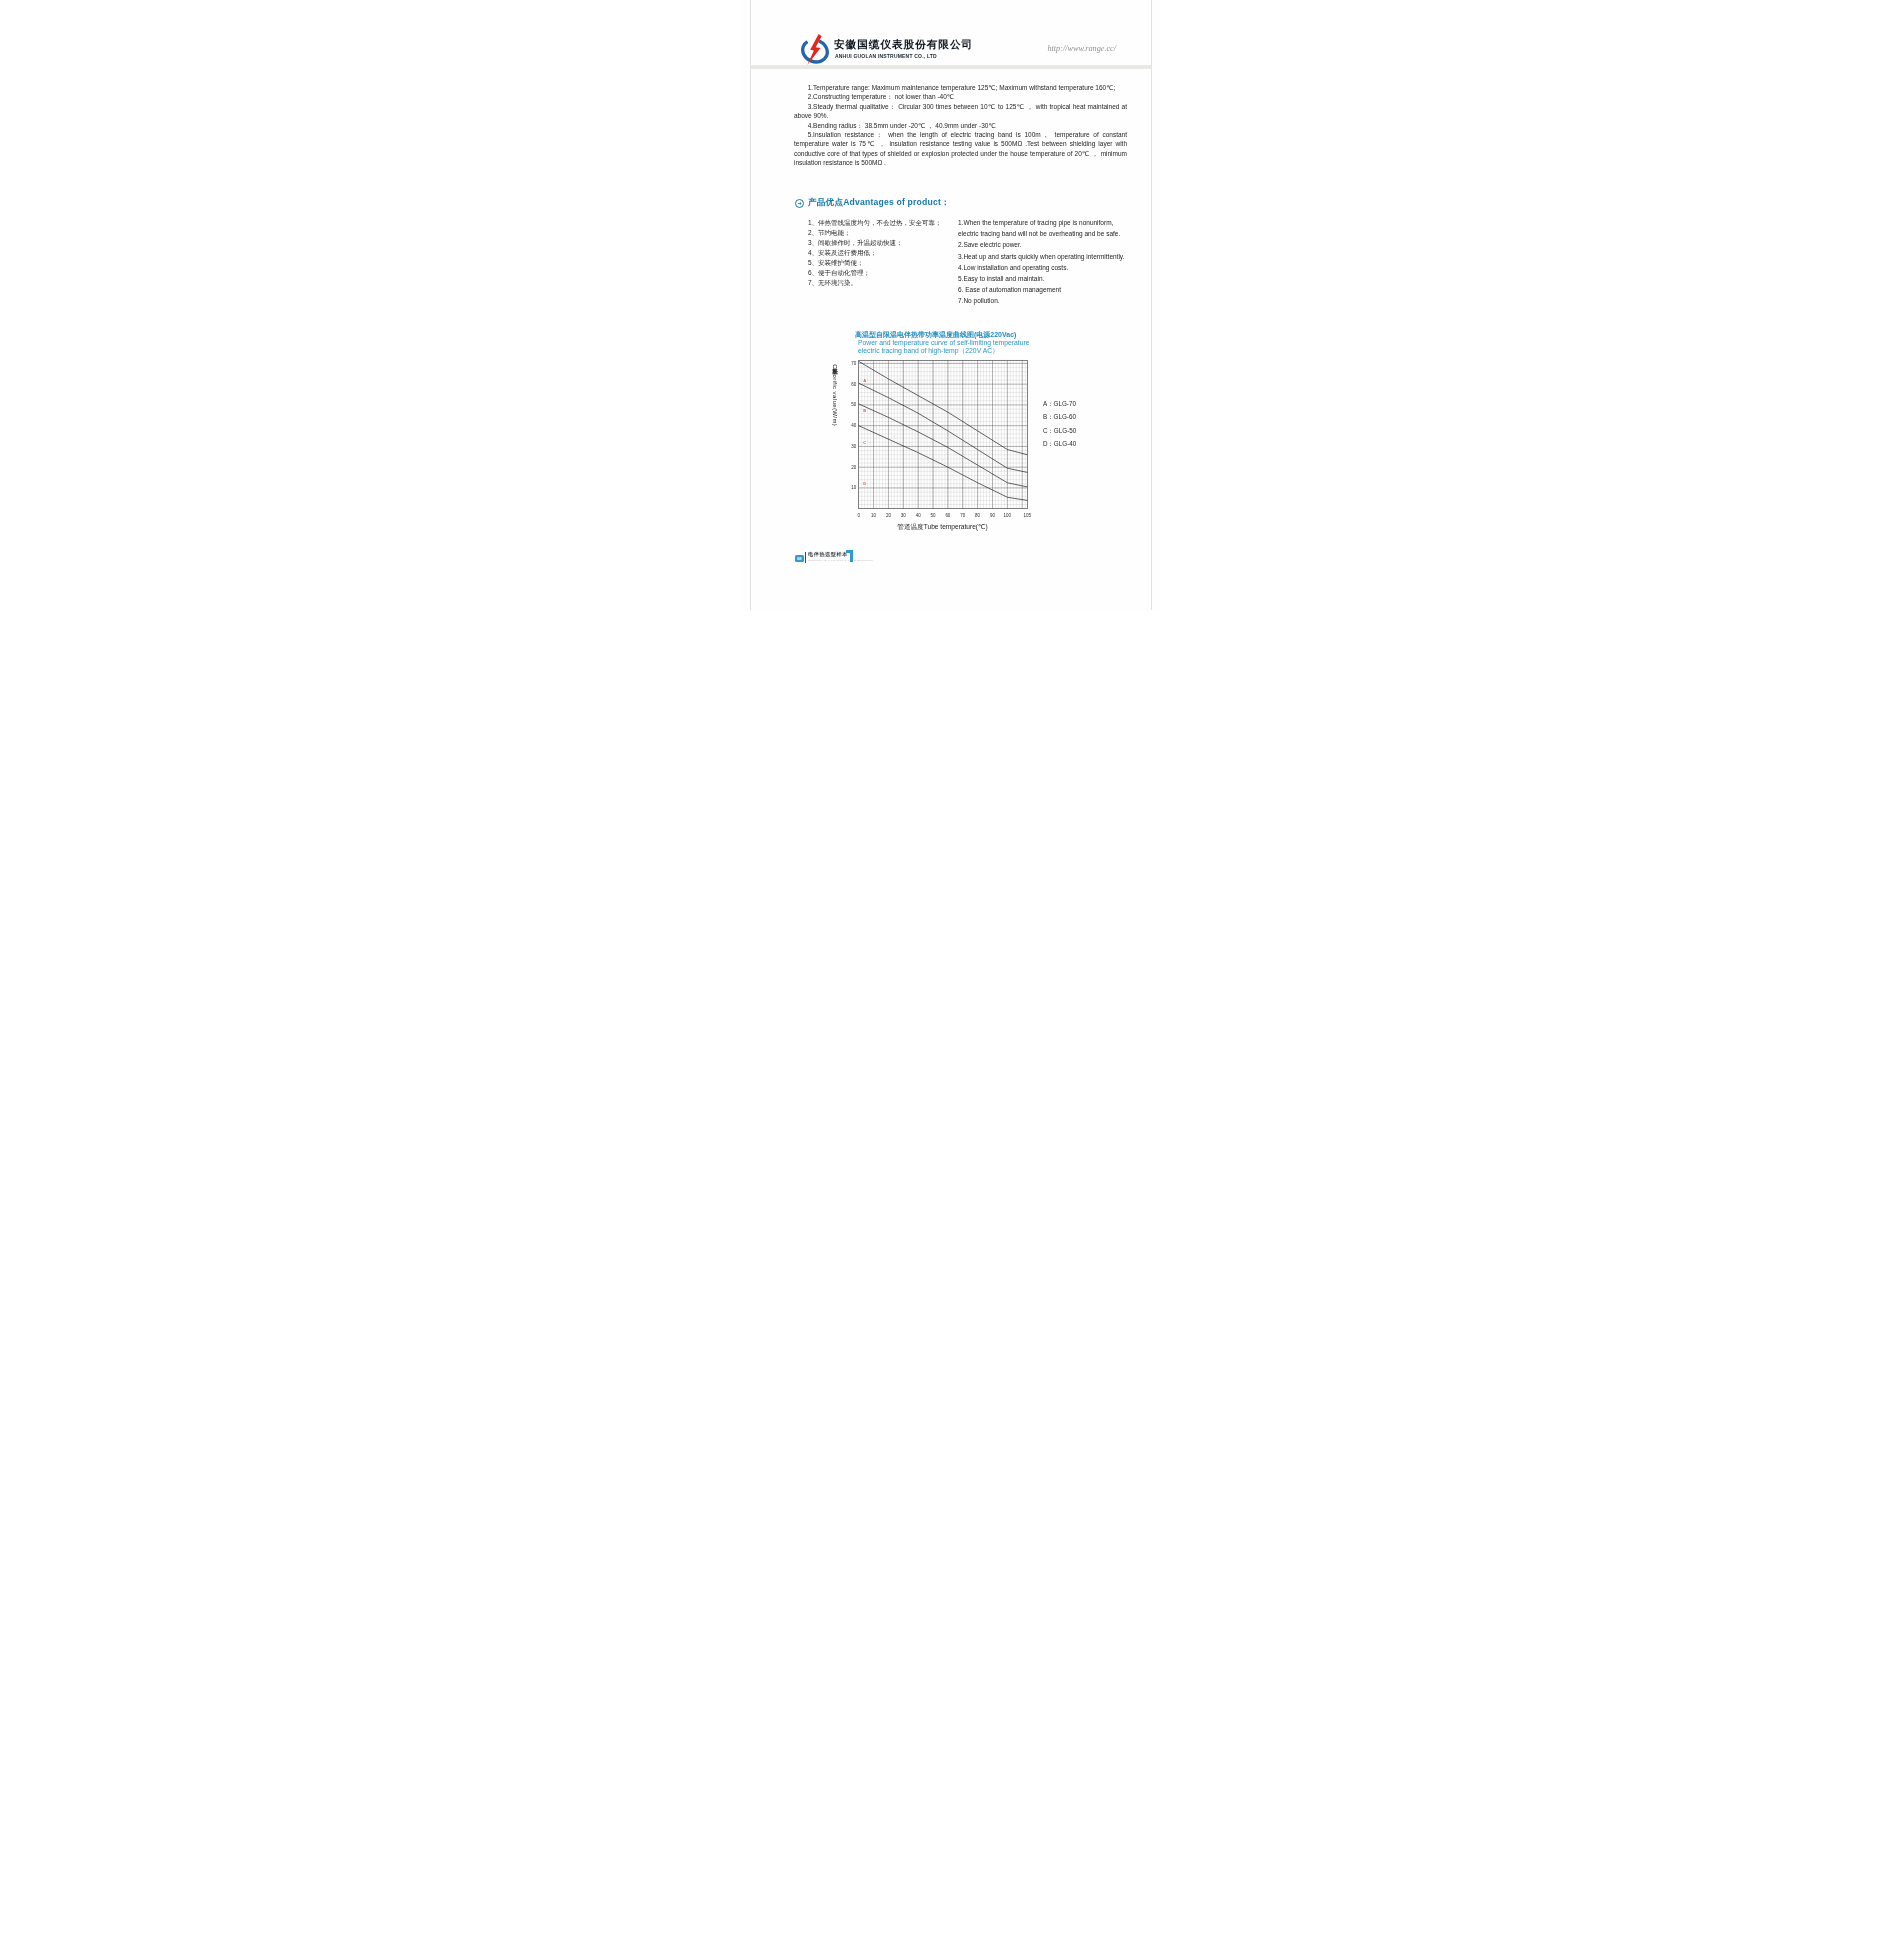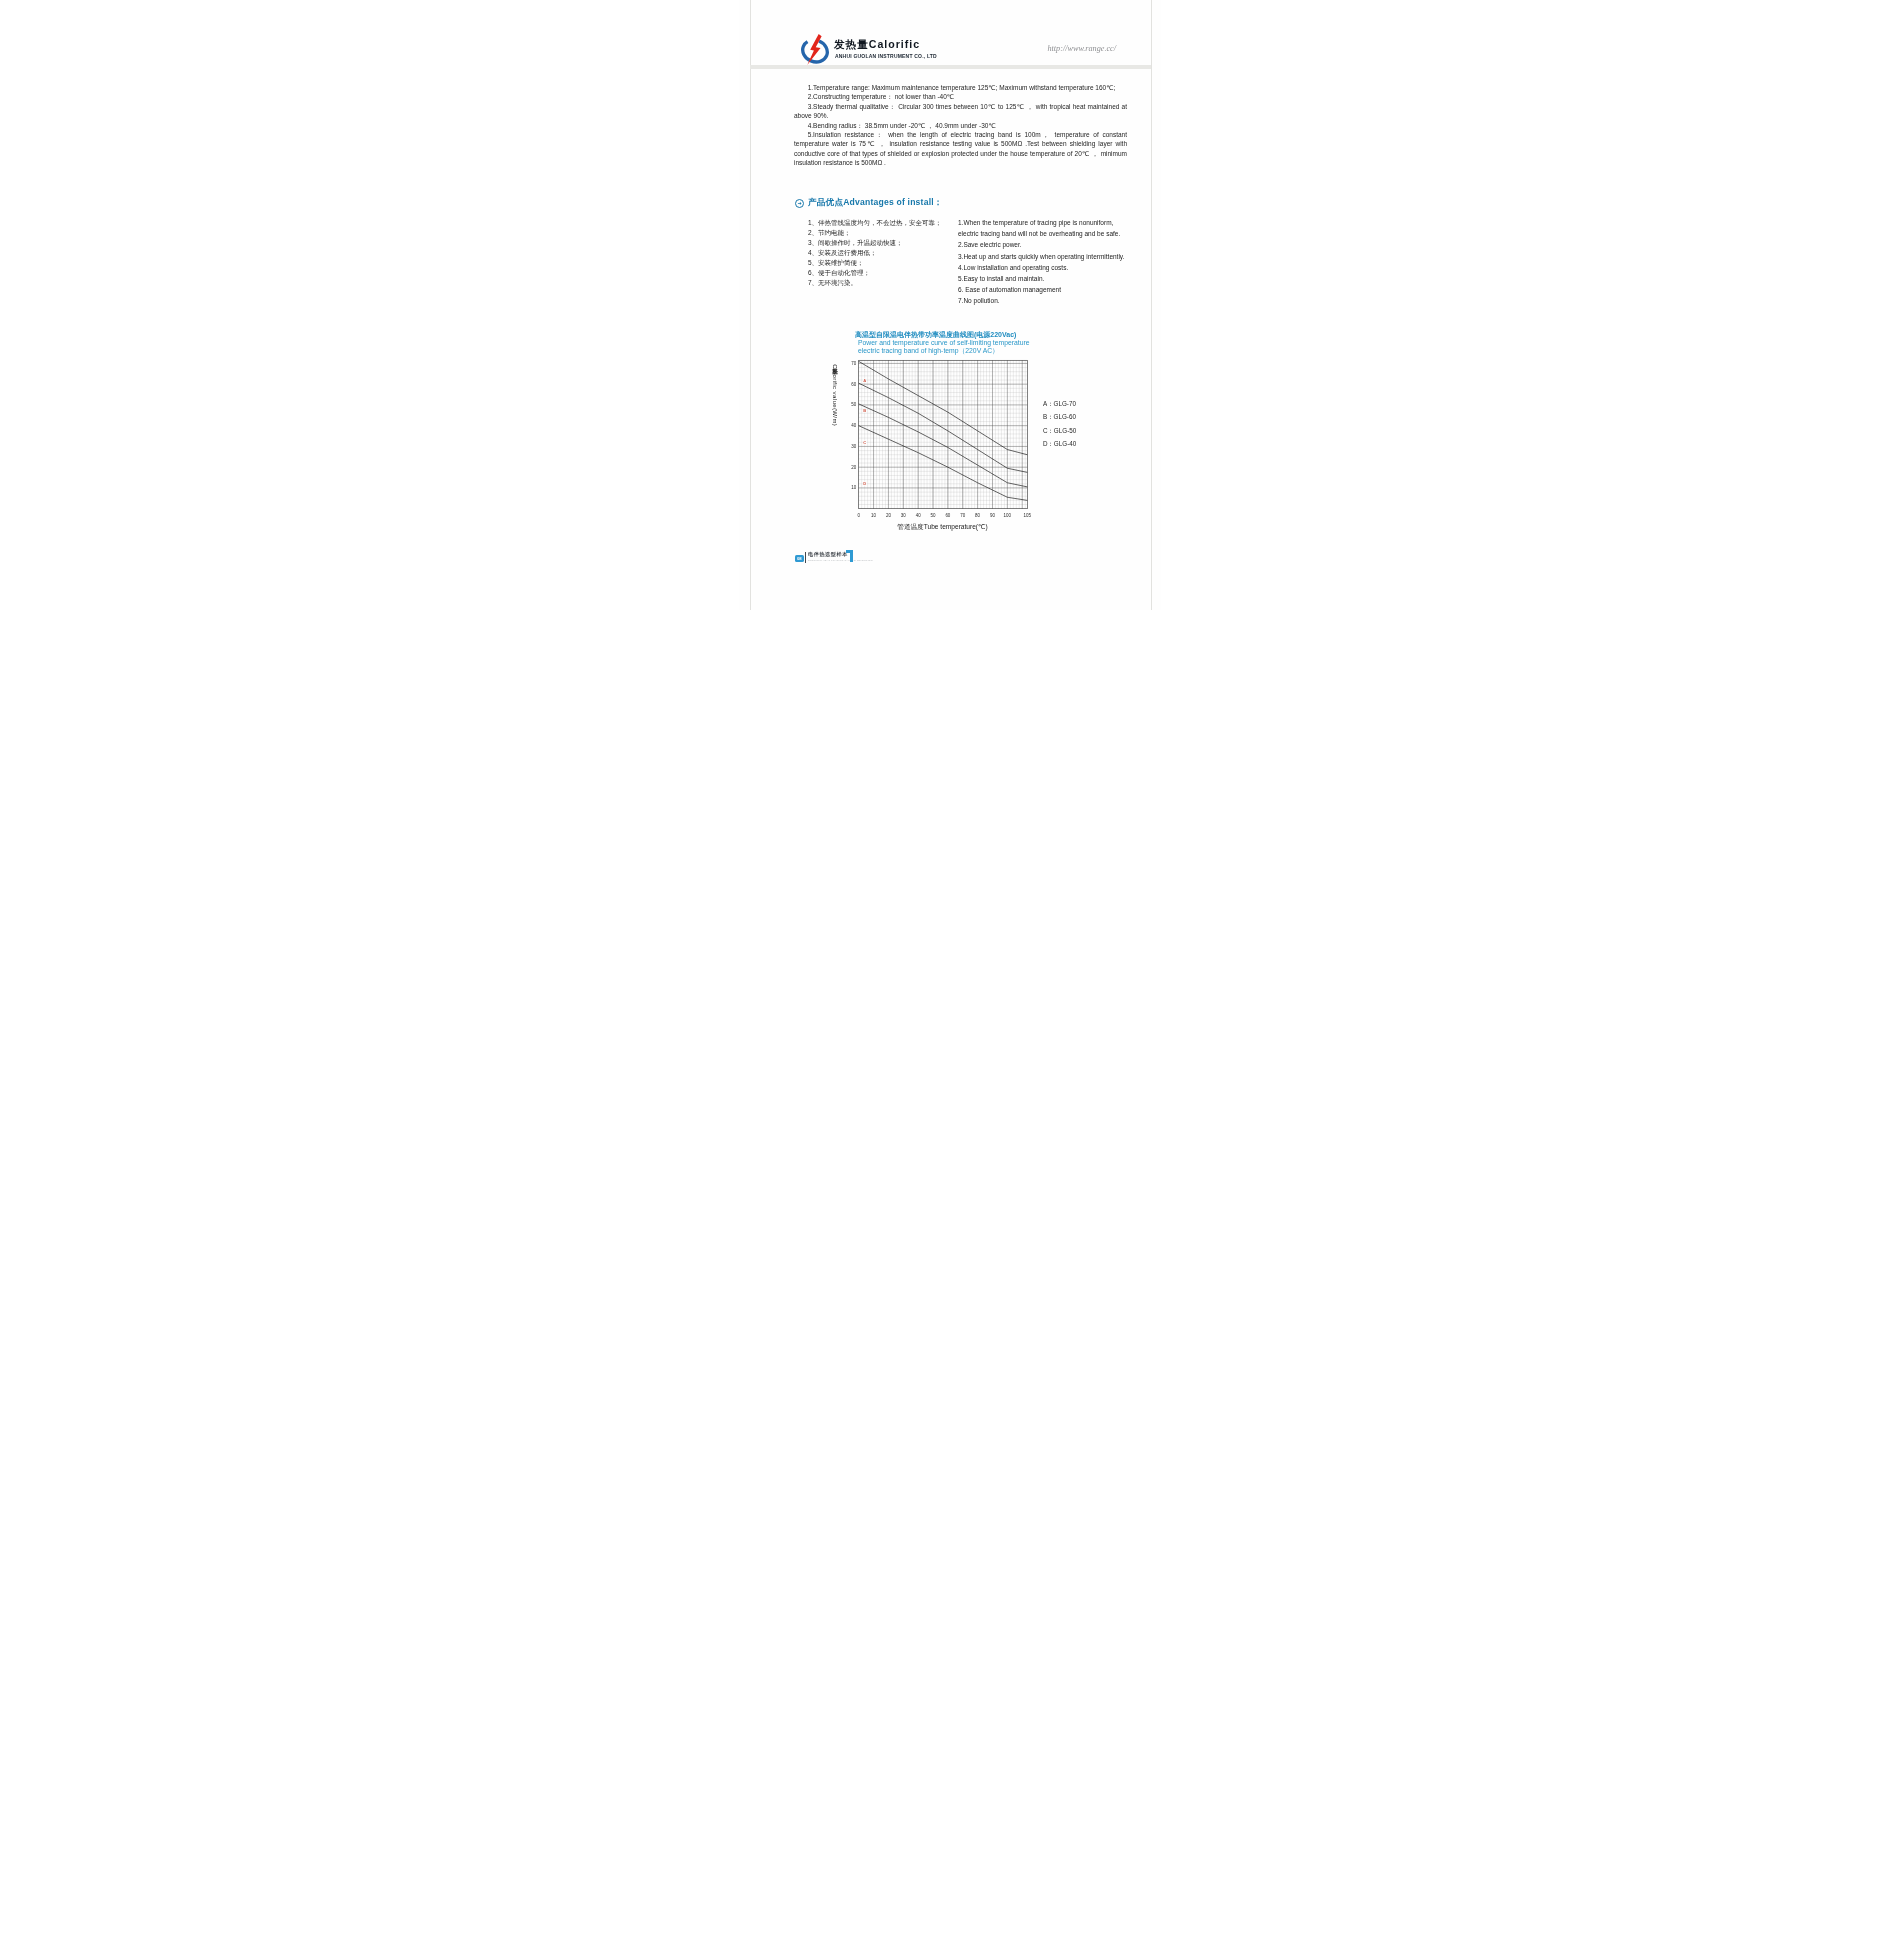--- a/index.html
+++ b/index.html
@@ -45,35 +45,35 @@
 
   <div class="abs scan-edge" style="left:10.6px;"></div>
   <div class="abs scan-edge" style="left:412px;"></div>
 
   <div class="abs" style="left:61px;top:34px;width:30px;height:31px;">
     <svg width="30" height="31" viewBox="0 0 80 84">
       <ellipse cx="40" cy="46" rx="29" ry="34" fill="none" stroke="#2565ab" stroke-width="9" stroke-dasharray="165 50" transform="rotate(-68 40 46)"></ellipse>
       <polygon points="50,0 27,43 37,45 19,84 55,38 42,36 58,6" fill="#e2261c"></polygon>
     </svg>
   </div>
-  <div class="abs company-cn" style="left:95px;top:38px;">发热量Calorific</div>
+  <div class="abs company-cn" style="left:95px;top:38px;">安徽国缆仪表股份有限公司</div>
   <div class="abs company-en" style="left:96px;top:53px;">ANHUI GUOLAN INSTRUMENT CO., LTD</div>
   <div class="abs site-url" style="left:287px;top:44px;">http://www.range.cc/</div>
   <div class="abs header-bar" style="left:11px;top:65px;width:401px;height:3.9px;"></div>
 
   <div class="abs specs" style="left:55px;top:83px;">
       <p>1.Temperature range: Maximum maintenance temperature 125℃; Maximum withstand temperature 160℃;</p>
       <p>2.Constructing temperature： not lower than -40℃</p>
       <p>3.Steady thermal qualitative： Circular 300 times between 10℃ to 125℃ ， with tropical heat maintained at above 90%.</p>
       <p>4.Bending radius： 38.5mm under -20℃ ， 40.9mm under -30℃</p>
       <p>5.Insulation resistance： when the length of electric tracing band is 100m， temperature of constant temperature water is 75℃ ， insulation resistance testing value is 500MΩ .Test between shielding layer with conductive core of that types of shielded or explosion protected under the house temperature of 20℃ ， minimum insulation resistance is 500MΩ .</p>
     </div>
 
   <div class="abs adv-icon" style="left:56px;top:199px;">➜</div>
-  <div class="abs adv-heading" style="left:69px;top:197px;">产品优点Advantages of install：</div>
+  <div class="abs adv-heading" style="left:69px;top:197px;">产品优点Advantages of product：</div>
   <div class="abs cn-list" style="left:69px;top:218px;">
       <div>1、伴热管线温度均匀，不会过热，安全可靠；</div>
       <div>2、节约电能；</div>
       <div>3、间歇操作时，升温起动快速；</div>
       <div>4、安装及运行费用低；</div>
       <div>5、安装维护简便；</div>
       <div>6、便于自动化管理；</div>
       <div>7、无环境污染。</div>
     </div>
   <div class="abs en-list" style="left:219px;top:217px;">

